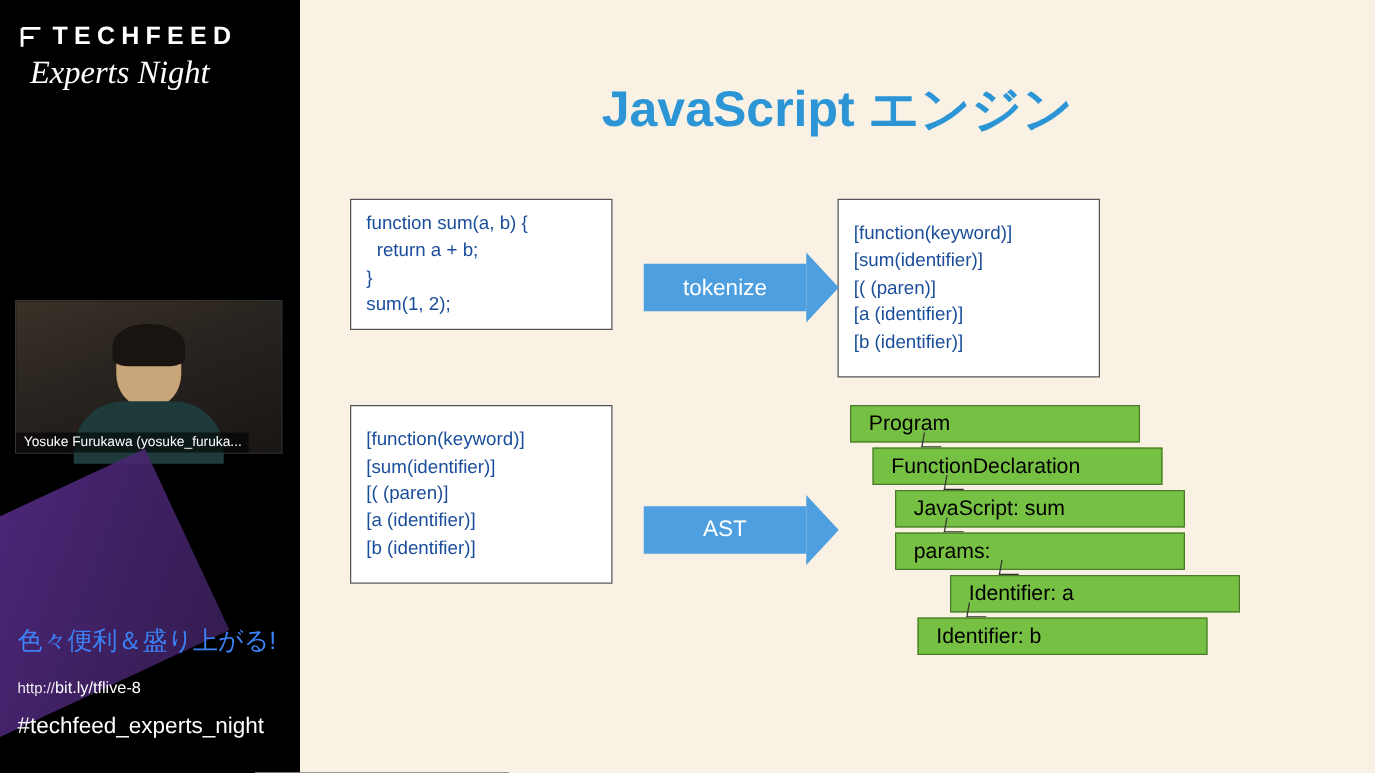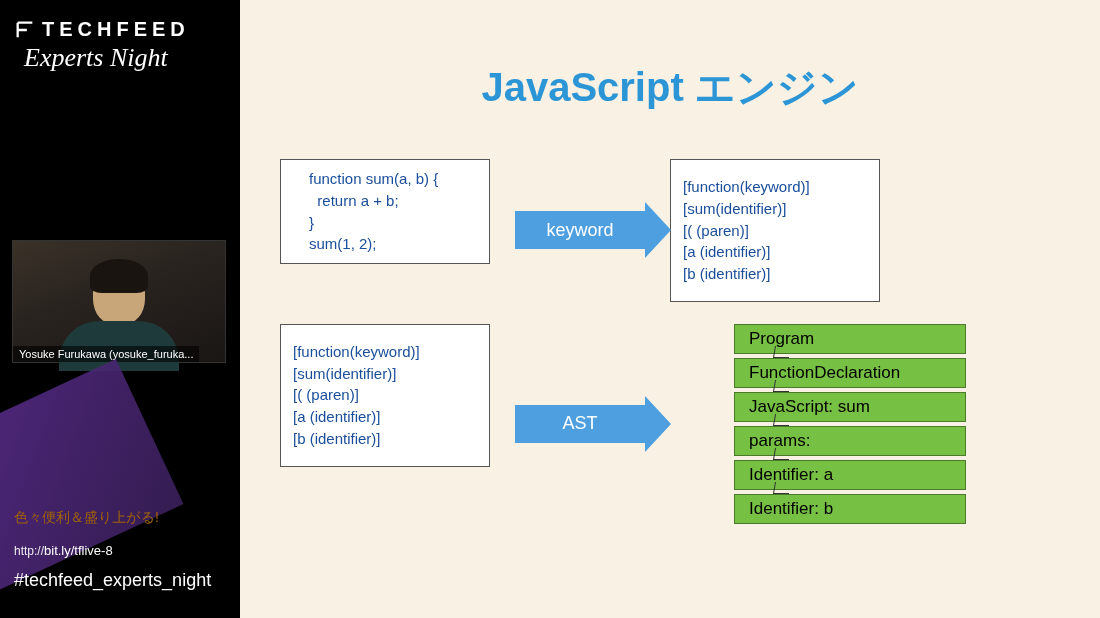--- a/index.html
+++ b/index.html
@@ -97,21 +97,21 @@
       z-index: 0;
     }
     .promo {
       position: absolute;
       left: 14px;
       bottom: 22px;
       z-index: 2;
       font-size: 14px;
       line-height: 1.7;
     }
-    .promo .jp1 { font-size: 14px; color:#a16207; }
+    .promo .jp1 { font-size: 20px; color:#3b82f6; }
     .promo .jp2 { font-size: 14px; color:#fff; }
     .promo .url { font-size: 16px; margin-top: 6px; }
     .promo .url .proto { font-size: 12px; opacity: 0.9; }
     .promo .url .slug { font-size: 13px; }
     .promo .hashtag { font-size: 18px; margin-top: 2px; }
 
     .slide {
       position: absolute;
       left: 240px; top: 0;
       width: 860px; height: 618px;
@@ -127,21 +127,21 @@
       margin: 20px 0 44px;
     }
     .row {
       display: flex;
       align-items: flex-start;
       margin-bottom: 22px;
     }
     .code-box {
       border: 1.5px solid #555;
       background: #fff;
-      padding: 8px 28px;
+      padding: 8px 12px;
       font-size: 15px;
       line-height: 1.45;
       color: #1a4e9b;
       font-family: Arial, sans-serif;
       width: 210px;
     }
     .code-box .line { white-space: pre; }
     .arrow-wrap {
       display: flex;
       align-items: center;
@@ -182,21 +182,20 @@
       line-height: 1.45;
       color: #1a4e9b;
       width: 210px;
     }
     .ast-col {
       display: flex;
       flex-direction: column;
       gap: 4px;
       padding-left: 10px;
       position: relative;
-      align-items: flex-end;
     }
     .ast-node {
       border: 1.5px solid #4a7a2a;
       background: #76c043;
       padding: 4px 14px;
       font-size: 17px;
       color: #000;
       width: 232px;
       position: relative;
     }
@@ -254,21 +253,21 @@
   <div class="row">
     <div class="code-box" id="srcbox">
         <div class="line">function sum(a, b) {</div>
         <div class="line">  return a + b;</div>
         <div class="line">}</div>
         <div class="line"></div>
         <div class="line">sum(1, 2);</div>
       </div>
     <div class="arrow-wrap">
       <div class="arrow">
-        <span>keyword</span>
+        <span>tokenize</span>
       </div>
     </div>
     <div class="tokens-box" id="tokbox1">
         <div>[function(keyword)]</div>
         <div>[sum(identifier)]</div>
         <div>[( (paren)]</div>
         <div>[a (identifier)]</div>
         <div>[b (identifier)]</div>
       </div>
   </div>
@@ -295,21 +294,21 @@
           <div class="ast-node">FunctionDeclaration</div>
         </div>
         <div class="ast-wrap" style="margin-left: 36px;">
           <div class="connector"></div>
           <div class="ast-node">JavaScript: sum</div>
         </div>
         <div class="ast-wrap" style="margin-left: 36px;">
           <div class="connector"></div>
           <div class="ast-node">params:</div>
         </div>
-        <div class="ast-wrap" style="margin-left: 54px; border-radius: 12px;">
+        <div class="ast-wrap" style="margin-left: 80px; border-radius: 12px;">
           <div class="connector"></div>
           <div class="ast-node">Identifier: a</div>
         </div>
         <div class="ast-wrap" style="margin-left: 54px;">
           <div class="connector"></div>
           <div class="ast-node">Identifier: b</div>
         </div>
       </div>
   </div>
 </div>

